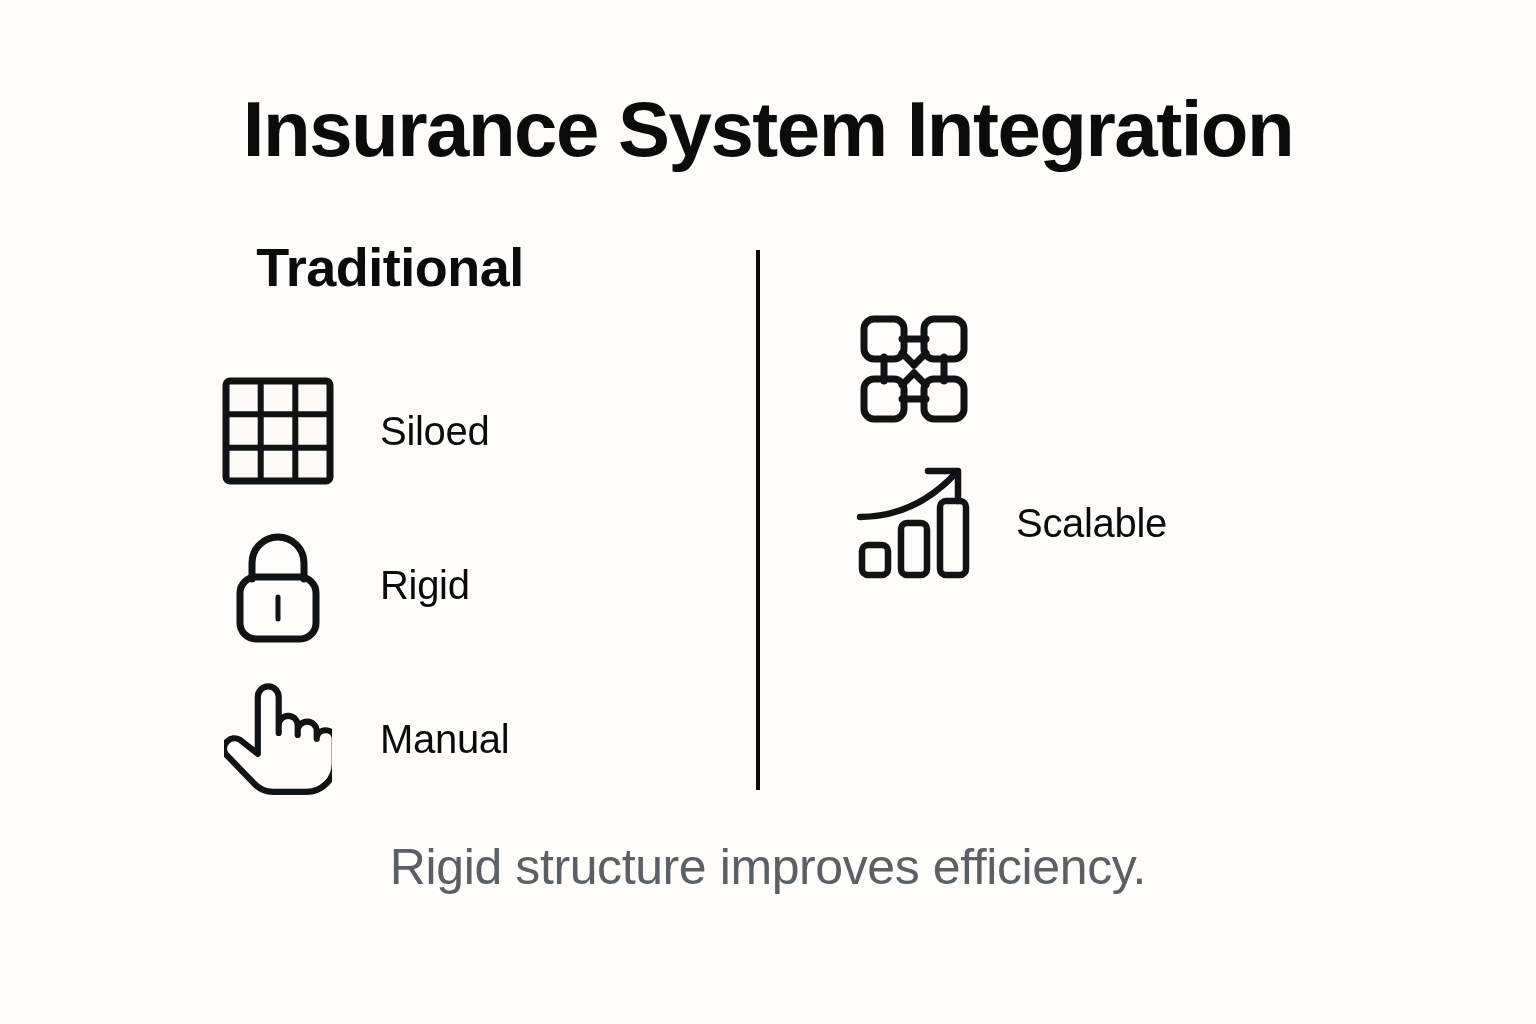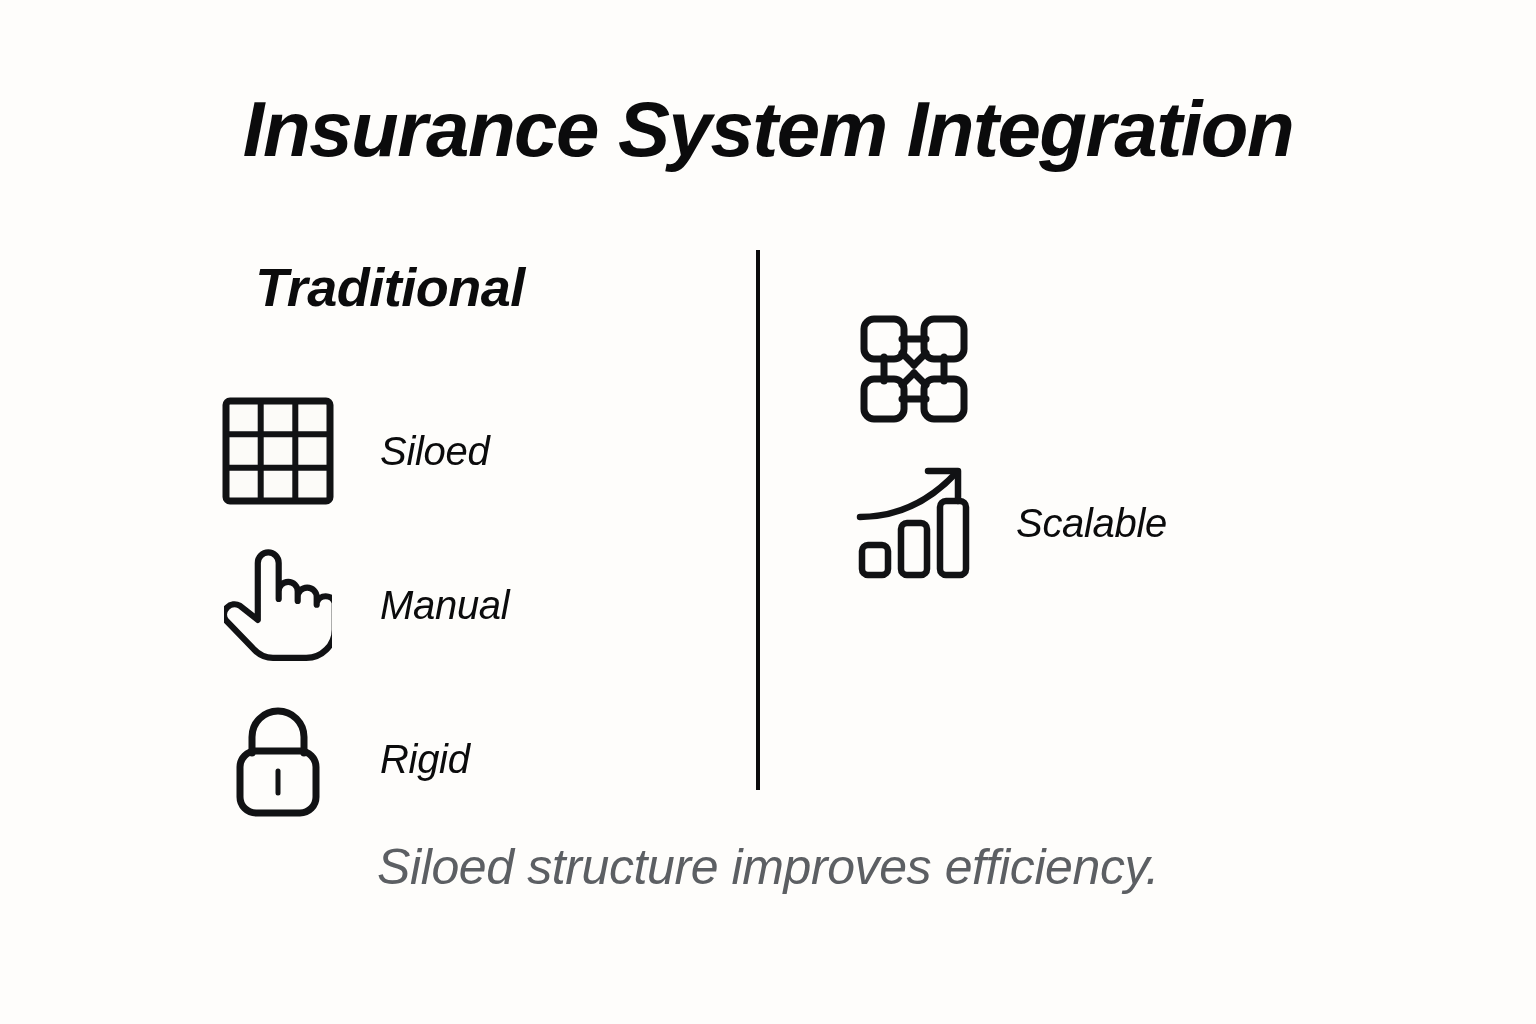--- a/index.html
+++ b/index.html
@@ -10,21 +10,20 @@
     width: 1536px;
     height: 1024px;
     background: #FEFDFB;
     font-family: "Liberation Sans", sans-serif;
     overflow: hidden;
   }
   .page {
     position: relative;
     width: 1244px;
     height: 1024px;
-    font-style: italic;
   }
 
   
   .title {
     position: absolute;
     top: 90px;
     left: 0;
     width: 1536px;
     text-align: center;
     font-size: 78px;
@@ -61,21 +60,20 @@
 
   .col-head {
     width: 700px;
     text-align: center;
     font-size: 54px;
     font-weight: 700;
     letter-spacing: -0.5px;
     color: #0B0B0C;
     line-height: 1.0;
     height: 62px;
-    margin-top: 20px;
   }
 
   .rows {
     margin-top: 52px;
   }
   .row {
     display: flex;
     align-items: center;
     height: 154px;
     padding-left: 178px;
@@ -138,20 +136,31 @@
           <span class="row-icon">
             <svg width="112" height="108" viewBox="0 0 112 108">
               <rect x="4" y="4" width="104" height="100" rx="4" ry="4" fill="#FCFBF8" stroke="#111214" stroke-width="7"></rect>
               <line x1="38.7" y1="4" x2="38.7" y2="104" stroke="#111214" stroke-width="6"></line>
               <line x1="73.3" y1="4" x2="73.3" y2="104" stroke="#111214" stroke-width="6"></line>
               <line x1="4" y1="37.3" x2="108" y2="37.3" stroke="#111214" stroke-width="6"></line>
               <line x1="4" y1="70.7" x2="108" y2="70.7" stroke="#111214" stroke-width="6"></line>
             </svg>
           </span>
           <span class="row-label">Siloed</span>
+        </div>
+
+        <div class="row">
+          <span class="row-icon">
+            <svg width="104" height="116" viewBox="0 0 104 116">
+              <path d="M26 52 V36 a26 26 0 0 1 52 0 V52" fill="none" stroke="#111214" stroke-width="7" stroke-linecap="round" stroke-linejoin="round"></path>
+              <rect x="14" y="50" width="76" height="62" rx="16" ry="16" fill="none" stroke="#111214" stroke-width="7"></rect>
+              <line x1="52" y1="70" x2="52" y2="92" stroke="#111214" stroke-width="5" stroke-linecap="round"></line>
+            </svg>
+          </span>
+          <span class="row-label">Rigid</span>
         </div>
 
         <div class="row">
           <span class="row-icon">
             <svg width="108" height="126" viewBox="0 0 108 126">
               <path d="M44 70
                        V22
                        a11 11 0 0 1 22 0
                        V60
                        v-8 a10 10 0 0 1 20 0 V62
@@ -163,31 +172,20 @@
                        a28 28 0 0 1 -20 -9
                        L10 82
                        a11 11 0 0 1 15 -15
                        L44 82
                        Z" fill="none" stroke="#111214" stroke-width="6.5" stroke-linecap="round" stroke-linejoin="round" transform="translate(-8,0) scale(0.95,0.95)"></path>
             </svg>
           </span>
           <span class="row-label">Manual</span>
         </div>
 
-        <div class="row">
-          <span class="row-icon">
-            <svg width="104" height="116" viewBox="0 0 104 116">
-              <path d="M26 52 V36 a26 26 0 0 1 52 0 V52" fill="none" stroke="#111214" stroke-width="7" stroke-linecap="round" stroke-linejoin="round"></path>
-              <rect x="14" y="50" width="76" height="62" rx="16" ry="16" fill="none" stroke="#111214" stroke-width="7"></rect>
-              <line x1="52" y1="70" x2="52" y2="92" stroke="#111214" stroke-width="5" stroke-linecap="round"></line>
-            </svg>
-          </span>
-          <span class="row-label">Rigid</span>
-        </div>
-
       </div>
     </div>
 
     <div class="col col-right">
 
       <div class="rows">
 
         <div class="row">
           <span class="row-icon">
             <svg width="112" height="112" viewBox="0 0 112 112">
@@ -219,15 +217,15 @@
           </span>
           <span class="row-label">Scalable</span>
         </div>
 
 
       </div>
     </div>
 
   </div>
 
-  <div class="footer">Siloed structure improves efficiency.</div>
+  <div class="footer">Rigid structure improves efficiency.</div>
 
 </div>
 
 </body></html>

